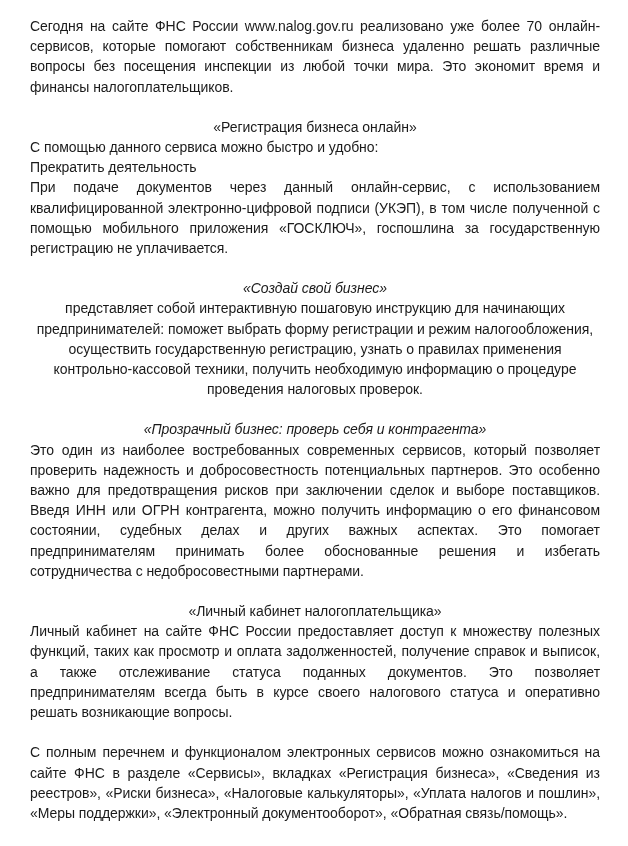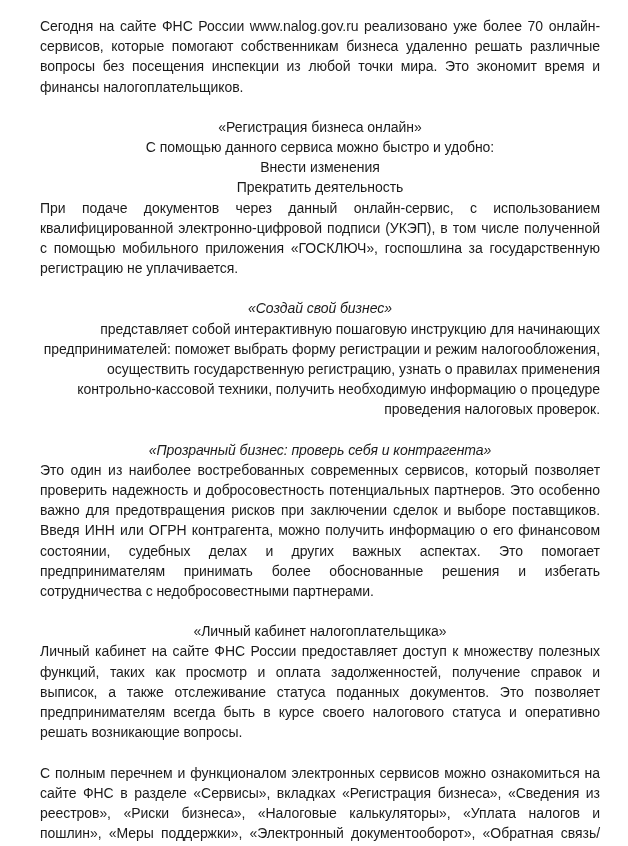--- a/index.html
+++ b/index.html
@@ -13,75 +13,74 @@
     height: 846px;
     overflow: hidden;
     font-family: "Liberation Sans", "DejaVu Sans", sans-serif;
     color: #1a1a1a;
     -webkit-font-smoothing: antialiased;
   }
   .page {
     box-sizing: border-box;
     width: 628px;
     height: 846px;
-    padding: 16px 28px 0 40px;
+    padding: 16px 28px 0 30px;
     background: #ffffff;
   }
   .doc {
     font-size: 14px;
     line-height: 20.2px;
     letter-spacing: -0.05px;
   }
   .block {
     margin: 0;
     padding: 0;
   }
   
   .block + .block.spaced {
     margin-top: 20px;
   }
   .para-justify {
     text-align: justify;
     text-justify: inter-word;
   }
   .para-left {
-    text-align: right;
+    text-align: center;
   }
   .heading {
     text-align: center;
     white-space: nowrap;
   }
   .heading-italic {
     font-style: italic;
   }
   .heading-plain {
     font-style: normal;
   }
   .line {
     display: block;
-    text-align: center;
+    text-align: left;
     white-space: nowrap;
   }
   
   .para-justify > :last-child {
     text-align: left;
   }
 </style>
 </head>
 <body>
 
 <div class="page">
   <div class="doc">
 
     <p class="block para-justify">Сегодня на сайте ФНС России www.nalog.gov.ru реализовано уже более 70 онлайн-сервисов, которые помогают собственникам бизнеса удаленно решать различные вопросы без посещения инспекции из любой точки мира. Это экономит время и финансы налогоплательщиков.</p>
 
     <div class="block spaced">
       <div class="heading heading-plain">«Регистрация бизнеса онлайн»</div>
       <div class="line">С помощью данного сервиса можно быстро и удобно:</div>
-      <div class="line">Внести изменения</div>
       <div class="line">Прекратить деятельность</div>
       <p class="block para-justify">При подаче документов через данный онлайн-сервис, с использованием квалифицированной электронно-цифровой подписи (УКЭП), в том числе полученной с помощью мобильного приложения «ГОСКЛЮЧ», госпошлина за государственную регистрацию не уплачивается.</p>
     </div>
 
     <div class="block spaced">
       <div class="heading heading-italic">«Создай свой бизнес»</div>
       <p class="block para-left">представляет собой интерактивную пошаговую инструкцию для начинающих предпринимателей: поможет выбрать форму регистрации и режим налогообложения, осуществить государственную регистрацию, узнать о правилах применения контрольно-кассовой техники, получить необходимую информацию о процедуре проведения налоговых проверок.</p>
     </div>
 
     <div class="block spaced">

